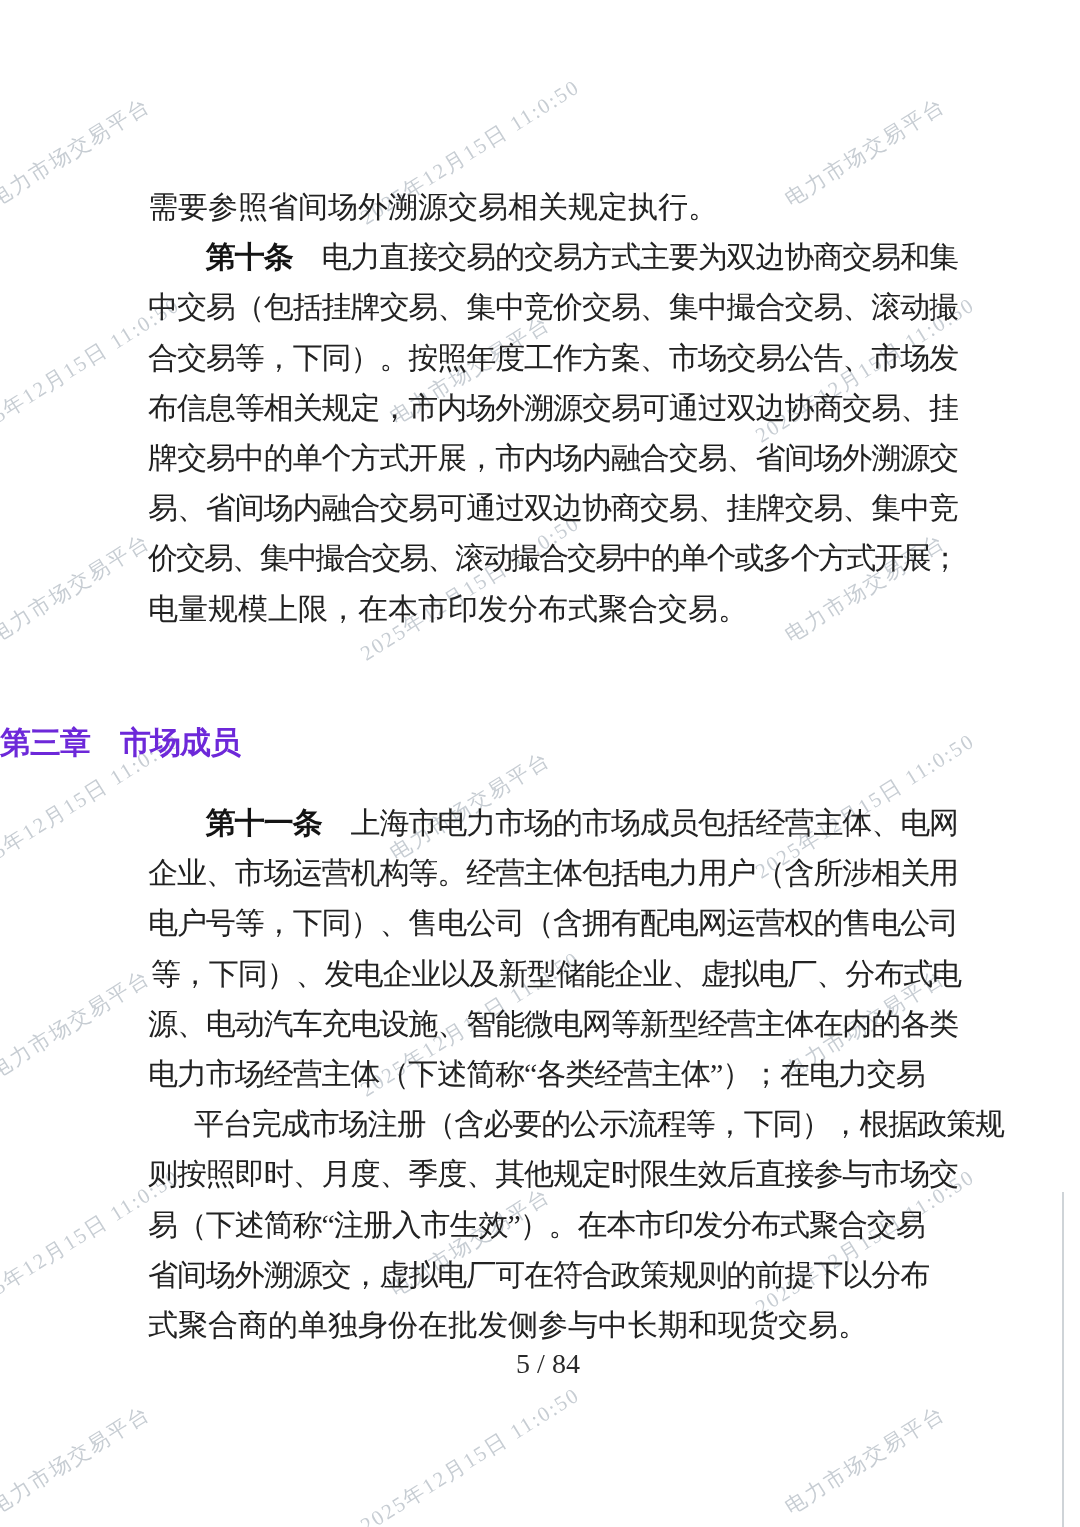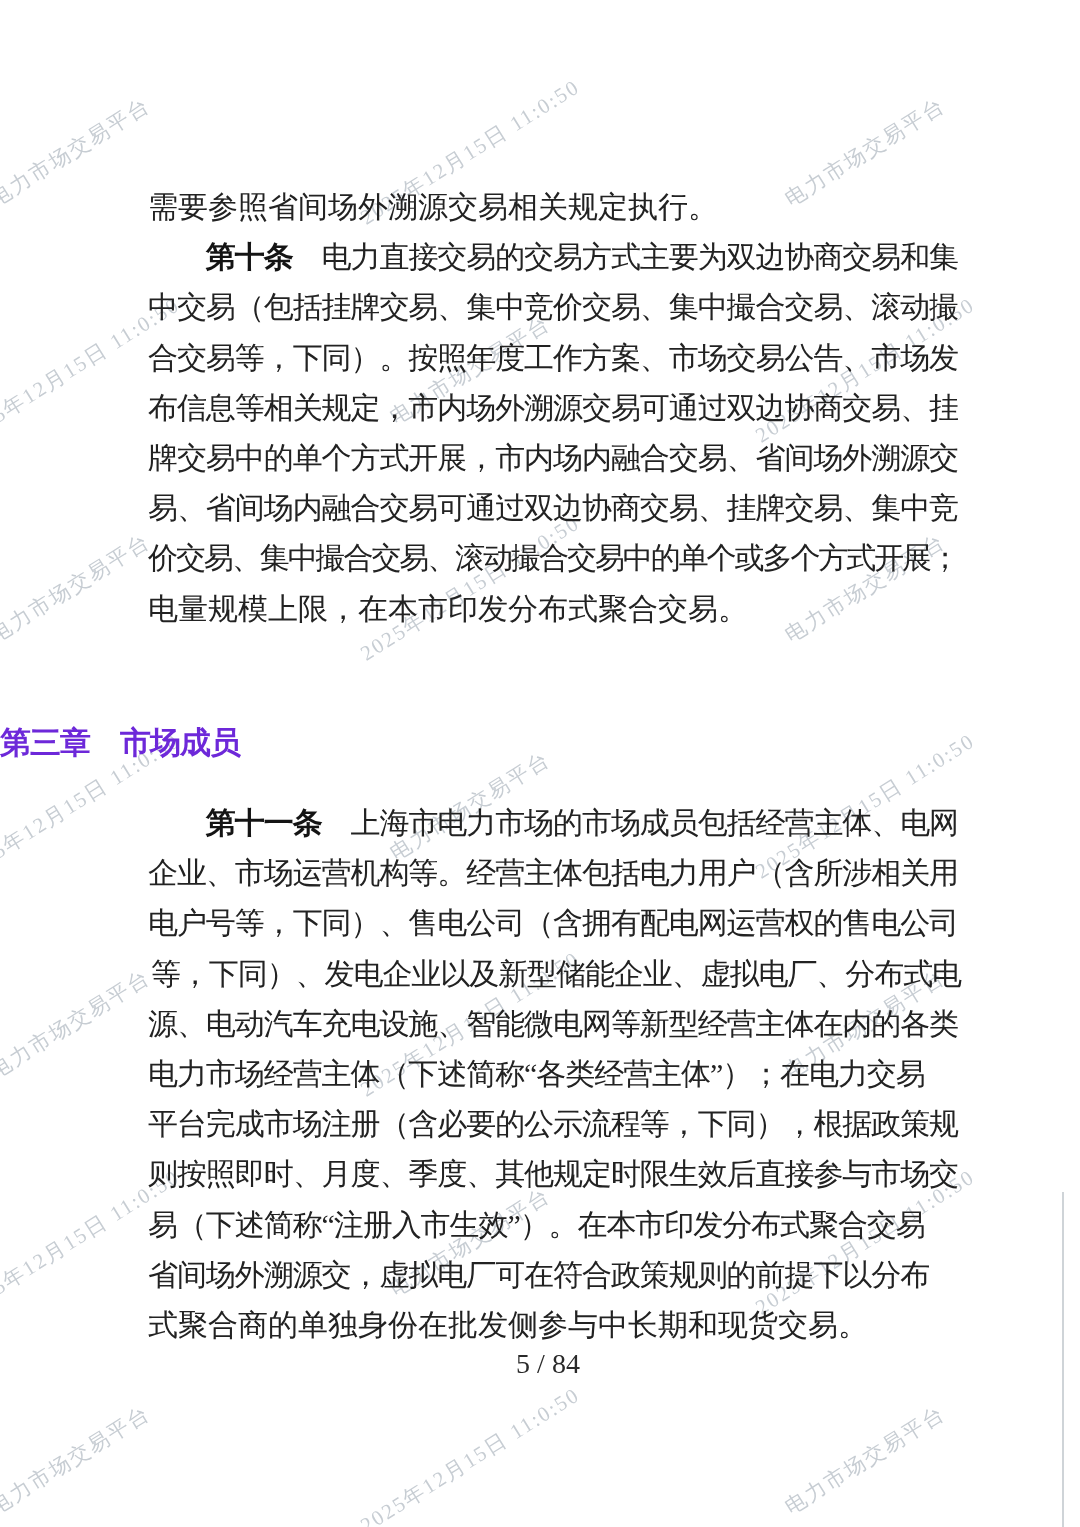--- a/index.html
+++ b/index.html
@@ -114,21 +114,21 @@
 
   <div id="heading">第三章　市场成员</div>
 
   <div id="group2" class="textblock">
       <div class="tl" style="letter-spacing: -1.07px;"><b>　　第十一条</b>　上海市电力市场的市场成员包括经营主体、电网</div>
       <div class="tl" style="letter-spacing: -1.07px;">企业、市场运营机构等。经营主体包括电力用户（含所涉相关用</div>
       <div class="tl" style="letter-spacing: -1.07px;">电户号等，下同）、售电公司（含拥有配电网运营权的售电公司</div>
       <div class="tl" style="letter-spacing: -1.07px; text-align: center;">等，下同）、发电企业以及新型储能企业、虚拟电厂、分布式电</div>
       <div class="tl" style="letter-spacing: -1.07px;">源、电动汽车充电设施、智能微电网等新型经营主体在内的各类</div>
       <div class="tl" style="letter-spacing: -1.07px;">电力市场经营主体（下述简称“各类经营主体”）；在电力交易</div>
-      <div class="tl" style="letter-spacing: -1.07px;">平台完成市场注册（含必要的公示流程等，下同），根据政策规</div>
+      <div class="tl" style="letter-spacing: -1.07px; margin-left: 46px;">平台完成市场注册（含必要的公示流程等，下同），根据政策规</div>
       <div class="tl" style="letter-spacing: -1.07px;">则按照即时、月度、季度、其他规定时限生效后直接参与市场交</div>
       <div class="tl" style="letter-spacing: -1.07px;">易（下述简称“注册入市生效”）。在本市印发分布式聚合交易</div>
       <div class="tl" style="letter-spacing: -1.07px;">省间场外溯源交，虚拟电厂可在符合政策规则的前提下以分布</div>
       <div class="tl">式聚合商的单独身份在批发侧参与中长期和现货交易。</div>
     </div>
 
   <div id="pagenum">5 / 84</div>
 
   <div id="edge-line"></div>
 </div>

